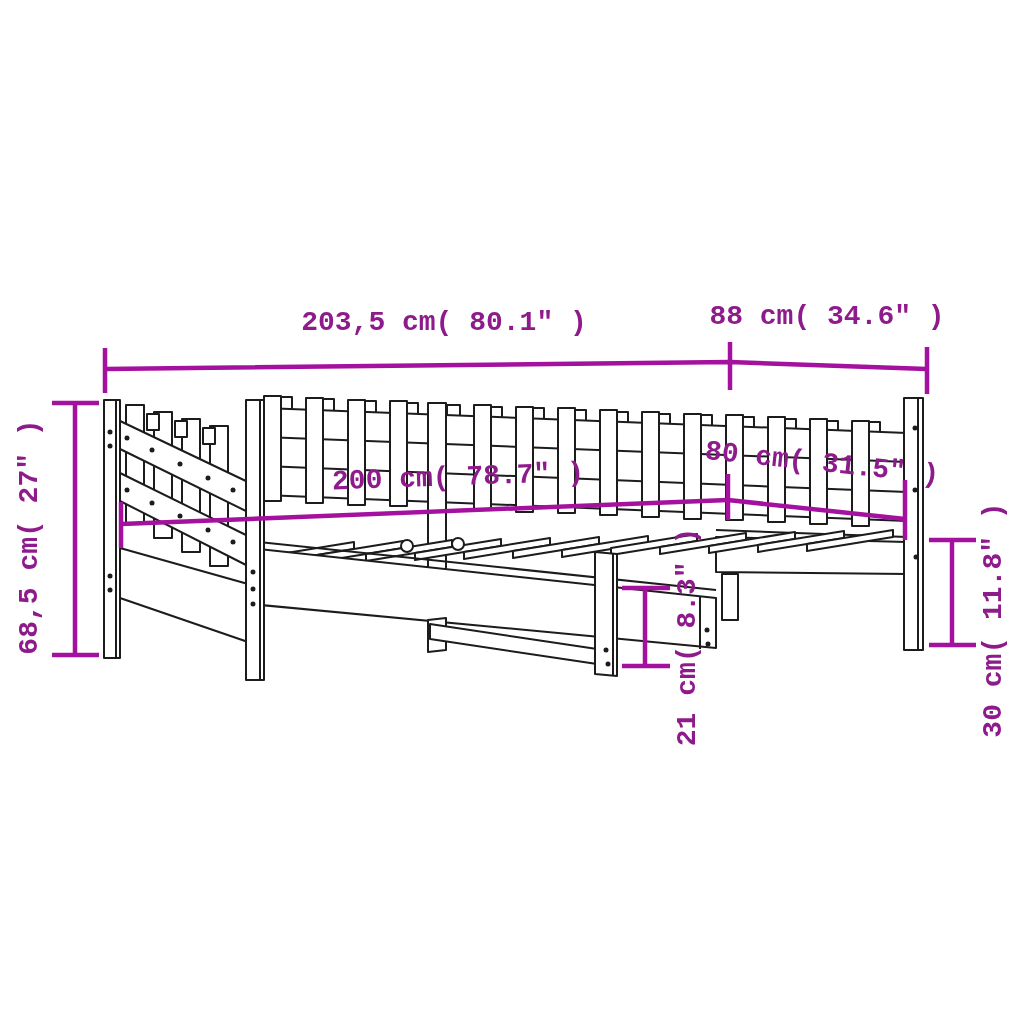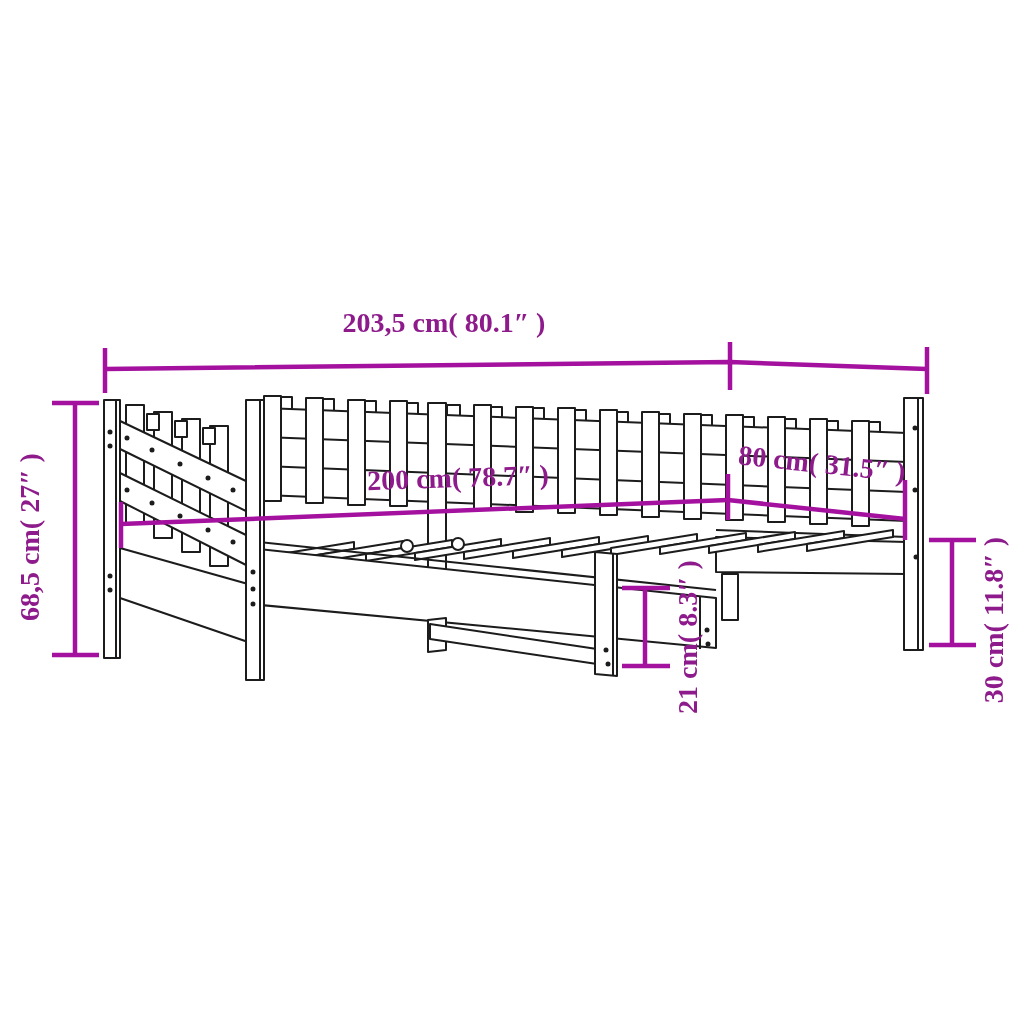--- a/index.html
+++ b/index.html
@@ -4,21 +4,21 @@
 <style>
   :root{
     --dim-line:#a4119e;
     --dim-text:#8e1b8b;
     --art-line:#1c1c1c;
     --bg:#ffffff;
   }
   html,body{margin:0;padding:0;background:var(--bg);}
   .stage{
     position:relative;width:1024px;height:982px;background:var(--bg);
-    font-family:Liberation Serif, serif;overflow:hidden;
+    font-family:Liberation Mono, monospace;overflow:hidden;
   }
   .stage svg{position:absolute;left:0;top:0;}
   .art{fill:#ffffff;stroke:var(--art-line);stroke-width:2;stroke-linejoin:round;}
   .art-line{stroke:var(--art-line);stroke-width:2;fill:none;}
   .screw{fill:var(--art-line);stroke:none;}
   .screw-dome{fill:#ffffff;stroke:var(--art-line);stroke-width:2;}
   .dim{stroke:var(--dim-line);stroke-width:4.5;fill:none;}
   .dim-label{
     position:absolute;color:var(--dim-text);font-weight:bold;font-size:28px;
     white-space:nowrap;transform:translate(-50%,-50%);line-height:1;
@@ -195,20 +195,21 @@
     <line class="dim" x1="622" y1="666" x2="670" y2="666"></line>
 
     <line class="dim" x1="952" y1="540" x2="952" y2="645"></line>
     <line class="dim" x1="929" y1="540" x2="976" y2="540"></line>
     <line class="dim" x1="929" y1="645" x2="976" y2="645"></line>
   </g>
 </svg>
 
   <div class="dim-label" style="left:444px;top:323px;">203,5 cm( 80.1″ )</div>
 
+  <div class="dim-label" style="left:827px;top:317px;">88 cm( 34.6″ )</div>
 
   <div class="dim-label rot-90" style="left:30px;top:537px;">68,5 cm( 27″ )</div>
 
   <div class="dim-label rot-m2" style="left:458px;top:478px;">200 cm( 78.7″ )</div>
 
   <div class="dim-label rot-p6" style="left:822px;top:464px;">80 cm( 31.5″ )</div>
 
   <div class="dim-label rot-90" style="left:688px;top:637px;">21 cm( 8.3″ )</div>
 
   <div class="dim-label rot-90" style="left:994px;top:620px;">30 cm( 11.8″ )</div>

